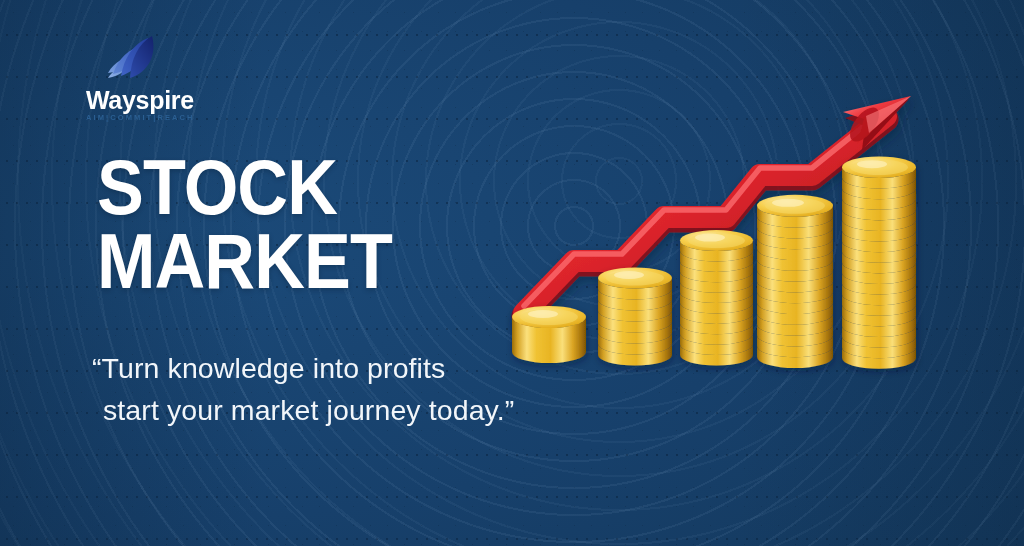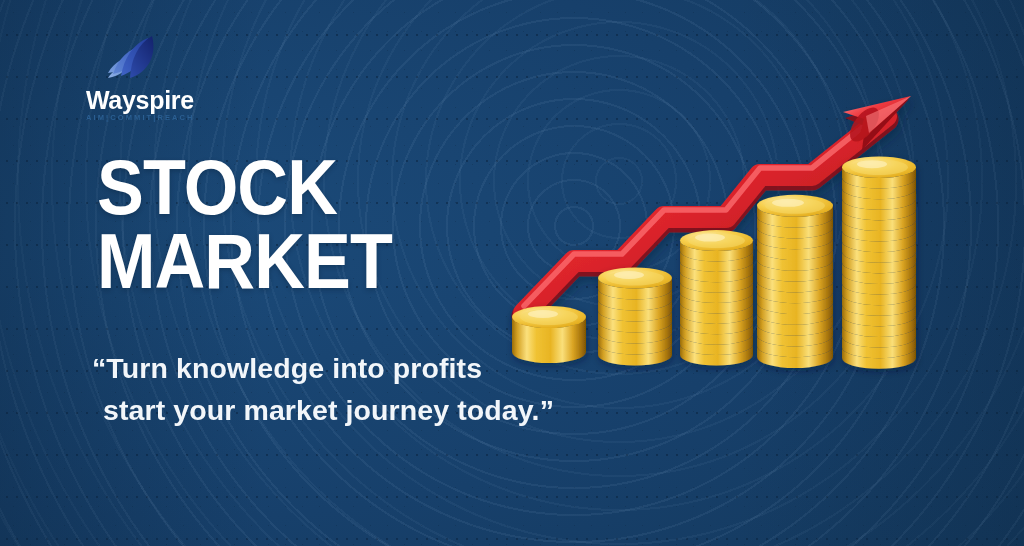--- a/index.html
+++ b/index.html
@@ -112,21 +112,21 @@
     text-shadow:0 2px 6px rgba(5,20,38,.28);
   }
   .headline .l2{display:block;}
 
   
   .quote{
     position:absolute;left:92px;top:348px;
     color:#f2f6fa;
     font-size:28.5px;
     line-height:1.46;
-    font-weight:700;
+    font-weight:400;
     letter-spacing:.1px;
     white-space:nowrap;
   }
   .quote .q2{display:block;padding-left:11px;}
 
   
   .art{position:absolute;left:0;top:0;width:1024px;height:546px;pointer-events:none;}
   .art svg{display:block;width:1024px;height:546px;}
 </style>
 </head>

